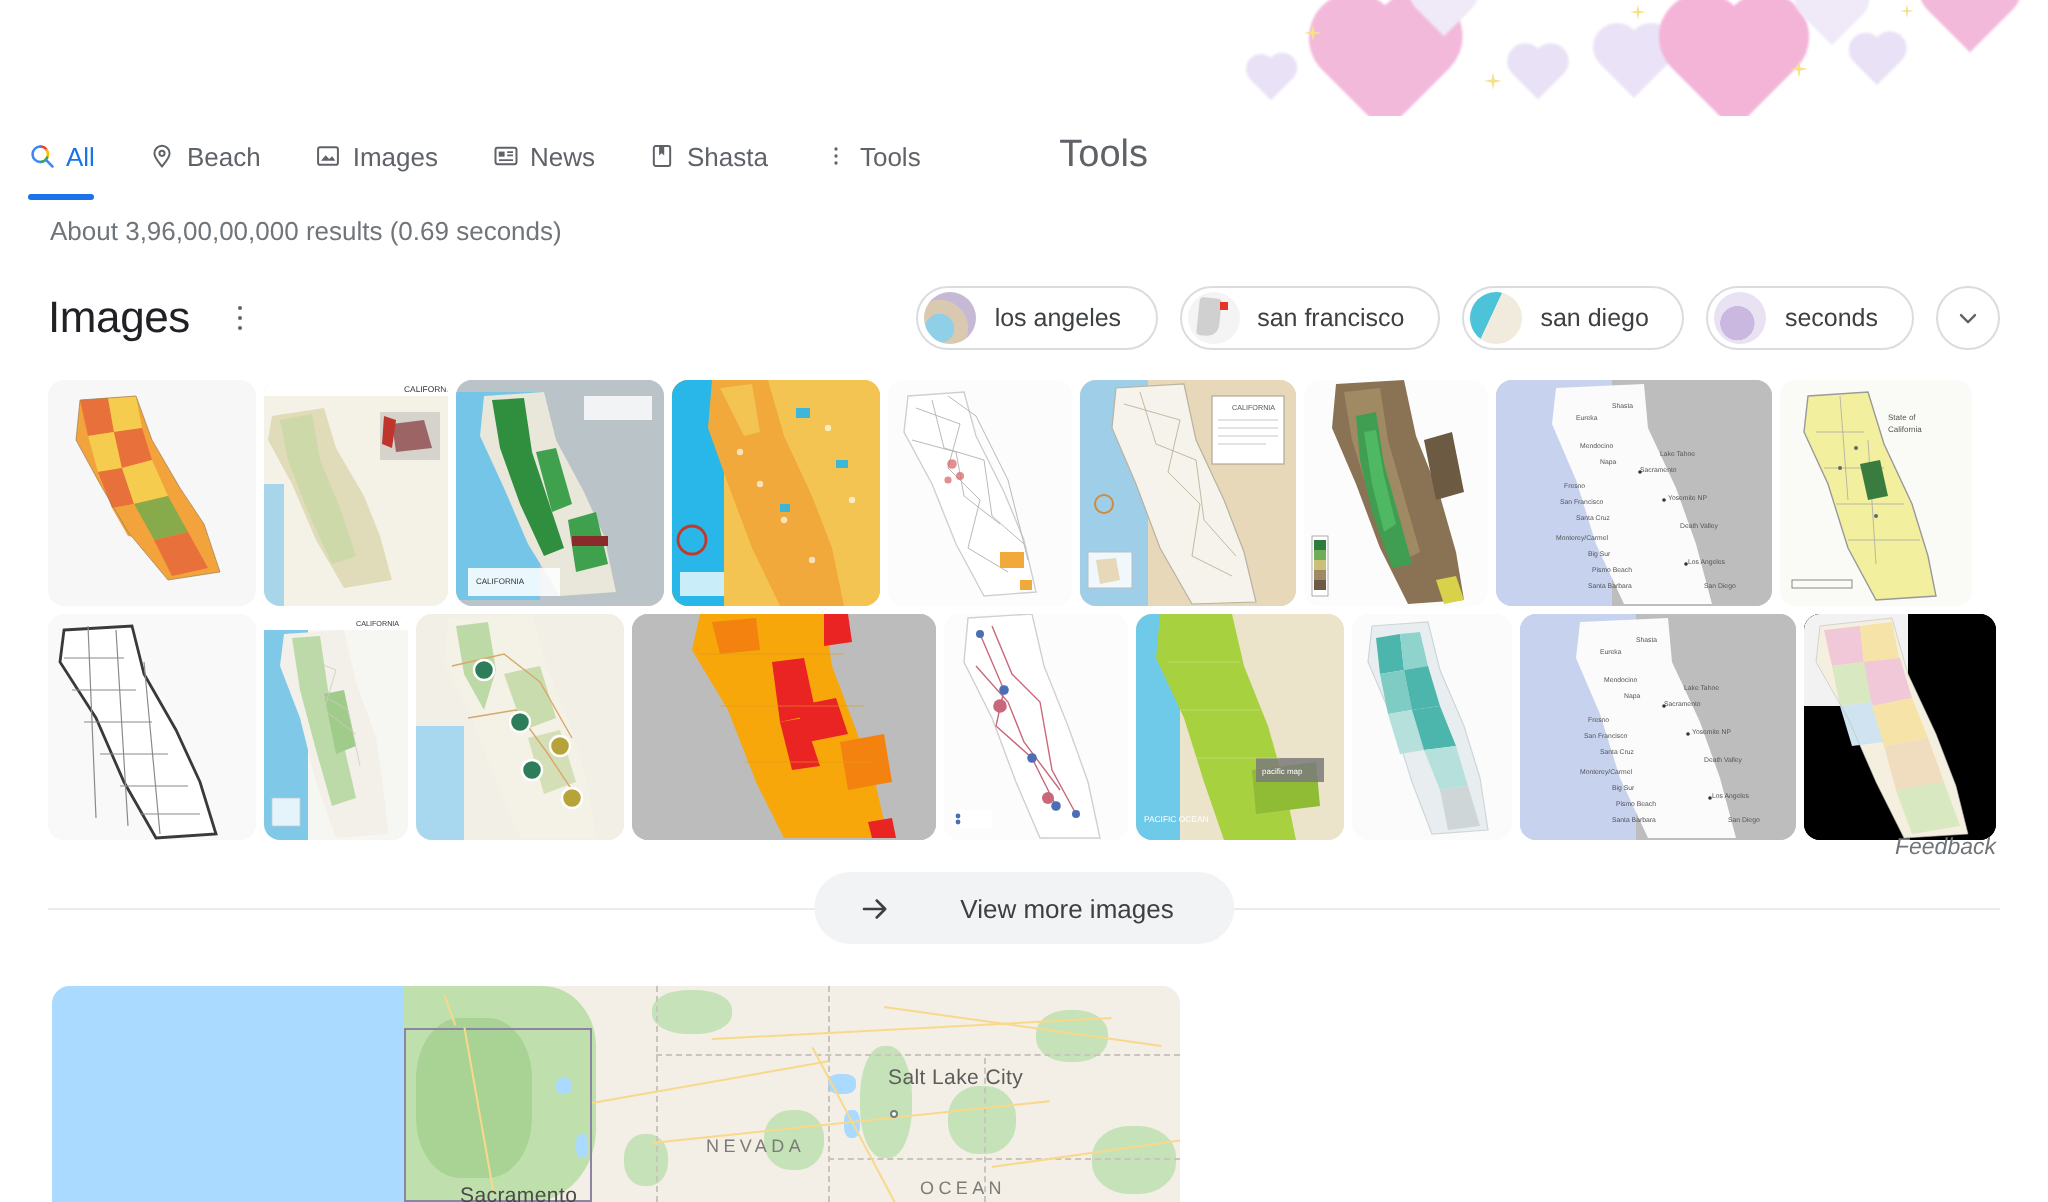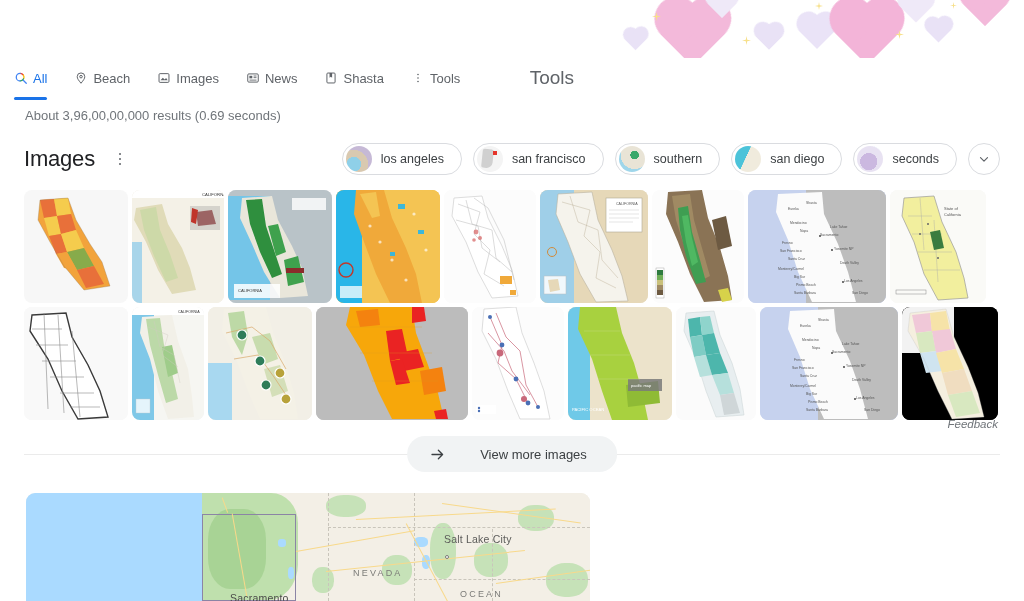--- a/index.html
+++ b/index.html
@@ -265,24 +265,20 @@
       <div class="chip">
         <div class="thumb" style="background:radial-gradient(circle at 30% 70%, #8fd0e8 0 28%, #d9c9b0 29% 55%, #c6b9d6 56% 100%);"></div>
         <span>los angeles</span>
       </div>
       <div class="chip">
         <div class="thumb" style="background:#f4f4f4; position:relative;">
           <div style="position:absolute;left:5px;top:3px;width:11px;height:19px;background:#d0d0d0;border-radius:2px 2px 6px 2px;transform:rotate(6deg);"></div>
           <div style="position:absolute;left:16px;top:5px;width:4px;height:4px;background:#e5342a;"></div>
         </div>
         <span>san francisco</span>
-      </div>
-      <div class="chip">
-        <div class="thumb" style="background:radial-gradient(circle at 60% 35%, #3aa86a 0 18%, #e9e4d6 19% 60%, #9fd6ea 61% 100%);"></div>
-        <span>southern</span>
       </div>
       <div class="chip">
         <div class="thumb" style="background:linear-gradient(115deg,#4cc3d9 0 42%,#f0ebdd 43% 100%);"></div>
         <span>san diego</span>
       </div>
       <div class="chip">
         <div class="thumb" style="background:radial-gradient(circle at 45% 60%, #cbb8e0 0 40%, #e8e2f2 41% 75%, #9fc9ea 76% 100%);"></div>
         <span>seconds</span>
       </div>
       <div class="chip-expand">

